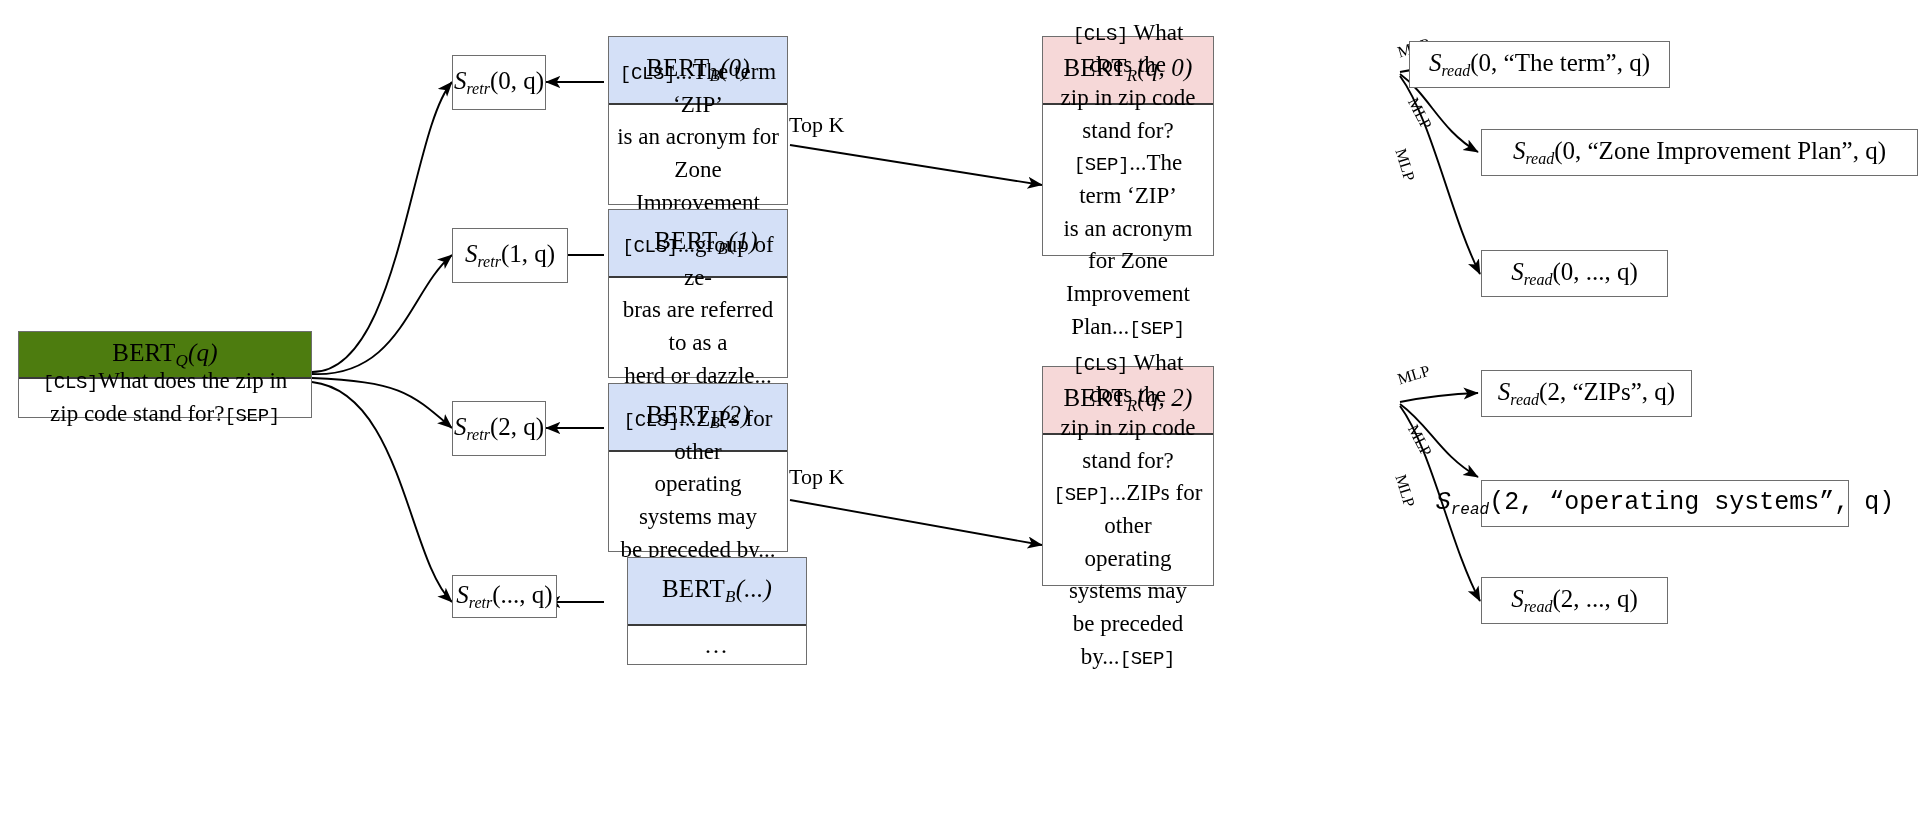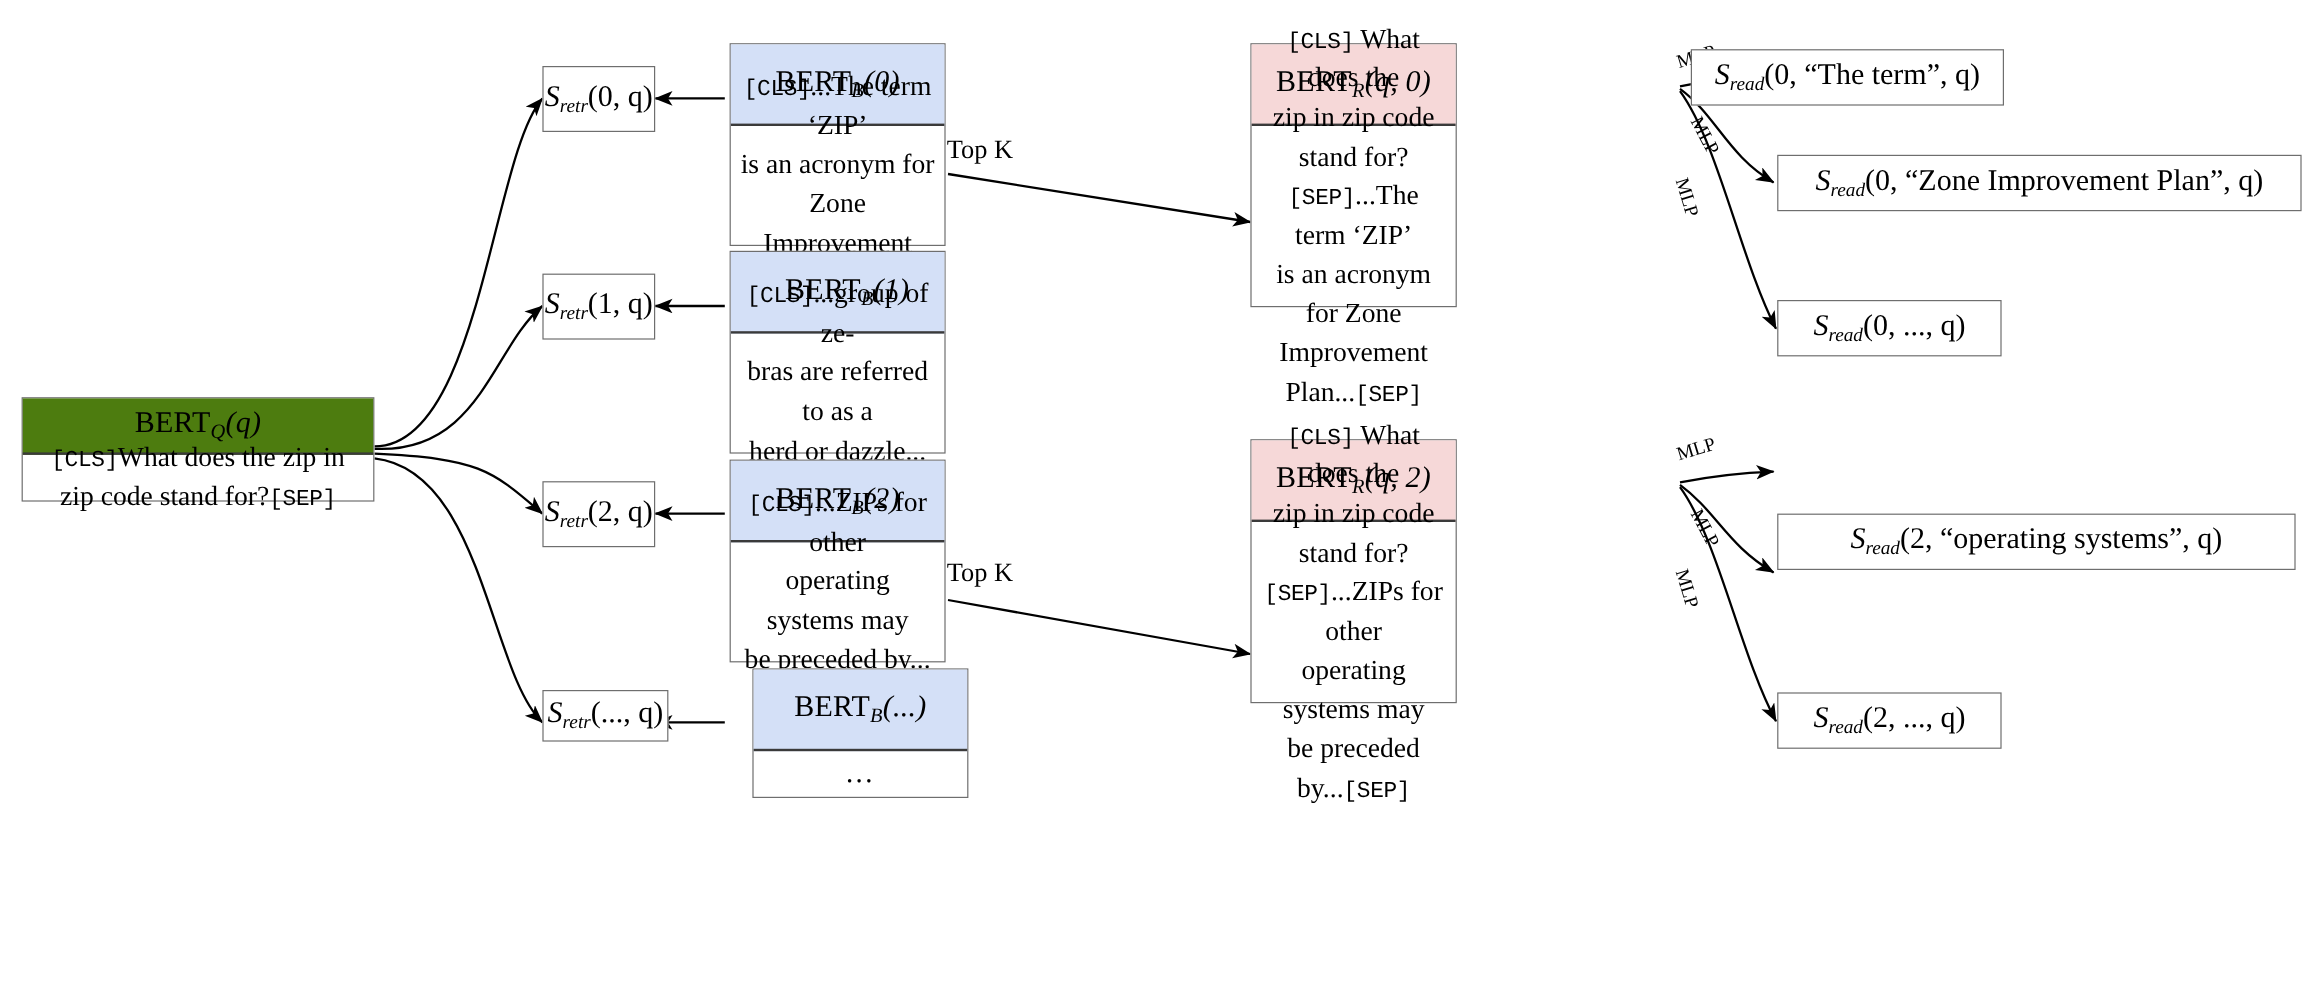--- a/index.html
+++ b/index.html
@@ -88,21 +88,21 @@
         <span>zip code stand for?</span><span class="mono">[SEP]</span>
       </div>
     </div>
   </div>
 
   <div class="score" style="left:452px;top:55px;width:94px;height:55px;">
     <span class="sf">
       <span>S</span><span class="sb">retr</span><span class="rm">(0, q)</span>
     </span>
   </div>
-  <div class="score" style="left:452px;top:228px;width:94px;height:55px;">
+  <div class="score" style="left:452px;top:228px;width:116px;height:55px;">
     <span class="sf">
       <span>S</span><span class="sb">retr</span><span class="rm">(1, q)</span>
     </span>
   </div>
   <div class="score" style="left:452px;top:401px;width:94px;height:55px;">
     <span class="sf">
       <span>S</span><span class="sb">retr</span><span class="rm">(2, q)</span>
     </span>
   </div>
   <div class="score" style="left:452px;top:575px;width:105px;height:43px;">
@@ -223,21 +223,26 @@
     <span class="sf">
       <span>S</span><span class="sb">read</span><span class="rm">(0, “Zone Improvement Plan”, q)</span>
     </span>
   </div>
   <div class="score" style="left:1481px;top:250px;width:187px;height:47px;">
     <span class="sf">
       <span>S</span><span class="sb">read</span><span class="rm">(0, ..., q)</span>
     </span>
   </div>
 
-  <div class="score" style="left:1481px;top:428px;width:432px;height:47px;">
+  <div class="score" style="left:1481px;top:370px;width:211px;height:47px;">
+    <span class="sf">
+      <span>S</span><span class="sb">read</span><span class="rm">(2, “ZIPs”, q)</span>
+    </span>
+  </div>
+  <div class="score" style="left:1481px;top:480px;width:368px;height:47px;font-family:Liberation Mono, monospace;">
     <span class="sf">
       <span>S</span><span class="sb">read</span><span class="rm">(2, “operating systems”, q)</span>
     </span>
   </div>
   <div class="score" style="left:1481px;top:577px;width:187px;height:47px;">
     <span class="sf">
       <span>S</span><span class="sb">read</span><span class="rm">(2, ..., q)</span>
     </span>
   </div>
 

